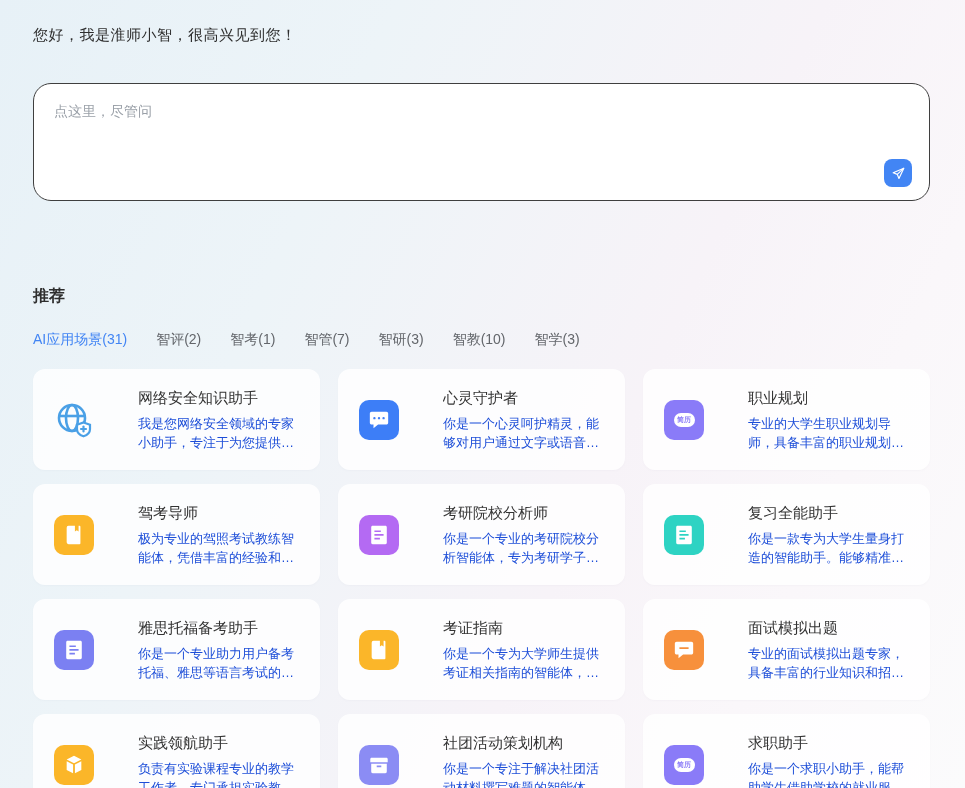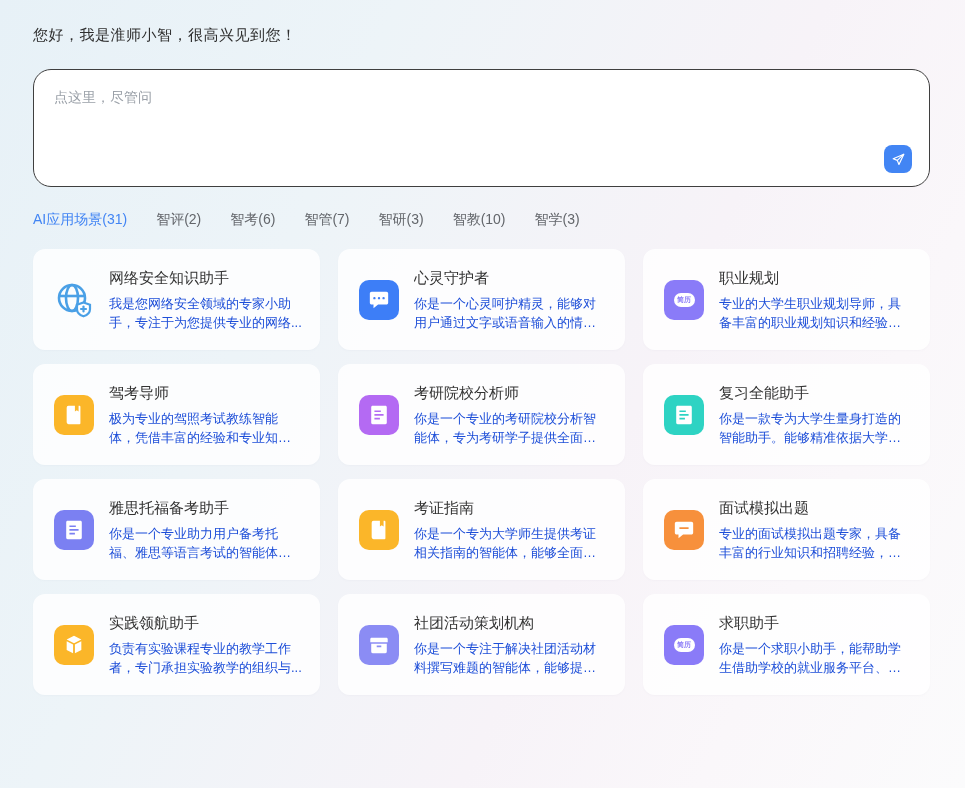--- a/index.html
+++ b/index.html
@@ -7,21 +7,21 @@
   body {
     font-family:"Liberation Sans","DejaVu Sans",sans-serif;
     background:linear-gradient(115deg,#e7f1f7 0%,#edf4f8 30%,#f7f3f8 62%,#faf7fa 80%,#fbfbfc 100%);
     color:#333;
   }
   .page { padding:0 35px 0 33px; }
 
   .greeting { padding-top:24px; font-size:15px; line-height:22px; font-weight:500; color:#2e2e2e; letter-spacing:.5px; }
 
   .composer {
-    margin-top:23px; height:118px; background:#fff;
+    margin-top:37px; height:118px; background:#fff;
     border:1px solid #3f3f3f; border-radius:18px; position:relative;
   }
   .composer textarea {
     width:100%; height:72px; border:none; outline:none; resize:none; background:transparent;
     padding:19px 20px; font-size:14px; font-family:inherit; color:#333;
   }
   .composer textarea::placeholder { color:#9aa0a8; }
   .send-btn {
     position:absolute; right:17px; bottom:13px; width:28px; height:28px;
     border:none; border-radius:8px; background:#4285f4; cursor:pointer;
@@ -50,21 +50,21 @@
     display:flex; align-items:center; justify-content:center;
   }
   .icon svg { width:22px; height:22px; }
   .icon.plain { background:transparent !important; }
   .icon.plain svg { width:40px; height:40px; }
   .resume-badge {
     background:#fff; border-radius:9px; min-width:21px; height:14px; padding:0 3px;
     display:flex; align-items:center; justify-content:center;
     font-size:7px; font-weight:bold; color:var(--bg,#8a7bf8); letter-spacing:0;
   }
-  .card-txt { min-width:0; }
+  .card-txt { min-width:0;margin-left:29px; }
   .card-title { font-size:15px; line-height:20px; font-weight:500; color:#333; margin-bottom:6px;
     white-space:nowrap; overflow:hidden; }
   .card-desc {
     font-size:13px; line-height:19px; color:#1d4ed8;
     display:-webkit-box; -webkit-line-clamp:2; -webkit-box-orient:vertical; overflow:hidden;
   }
 </style>
 </head>
 <body>
 
@@ -120,25 +120,26 @@
 
   <div class="composer">
     <textarea placeholder="点这里，尽管问" style=""></textarea>
     <button class="send-btn">
       <svg>
           <use href="#i-plane"></use>
         </svg>
     </button>
   </div>
 
+  <div class="rec-title">推荐</div>
 
   <div class="tabs">
     <span class="tab active">AI应用场景(31)</span>
     <span class="tab">智评(2)</span>
-    <span class="tab">智考(6)</span>
+    <span class="tab">智考(1)</span>
     <span class="tab">智管(7)</span>
     <span class="tab">智研(3)</span>
     <span class="tab">智教(10)</span>
     <span class="tab">智学(3)</span>
   </div>
 
   <div class="grid">
 
     <div class="card">
       <div class="icon plain" style="color: rgb(74, 160, 230);">

